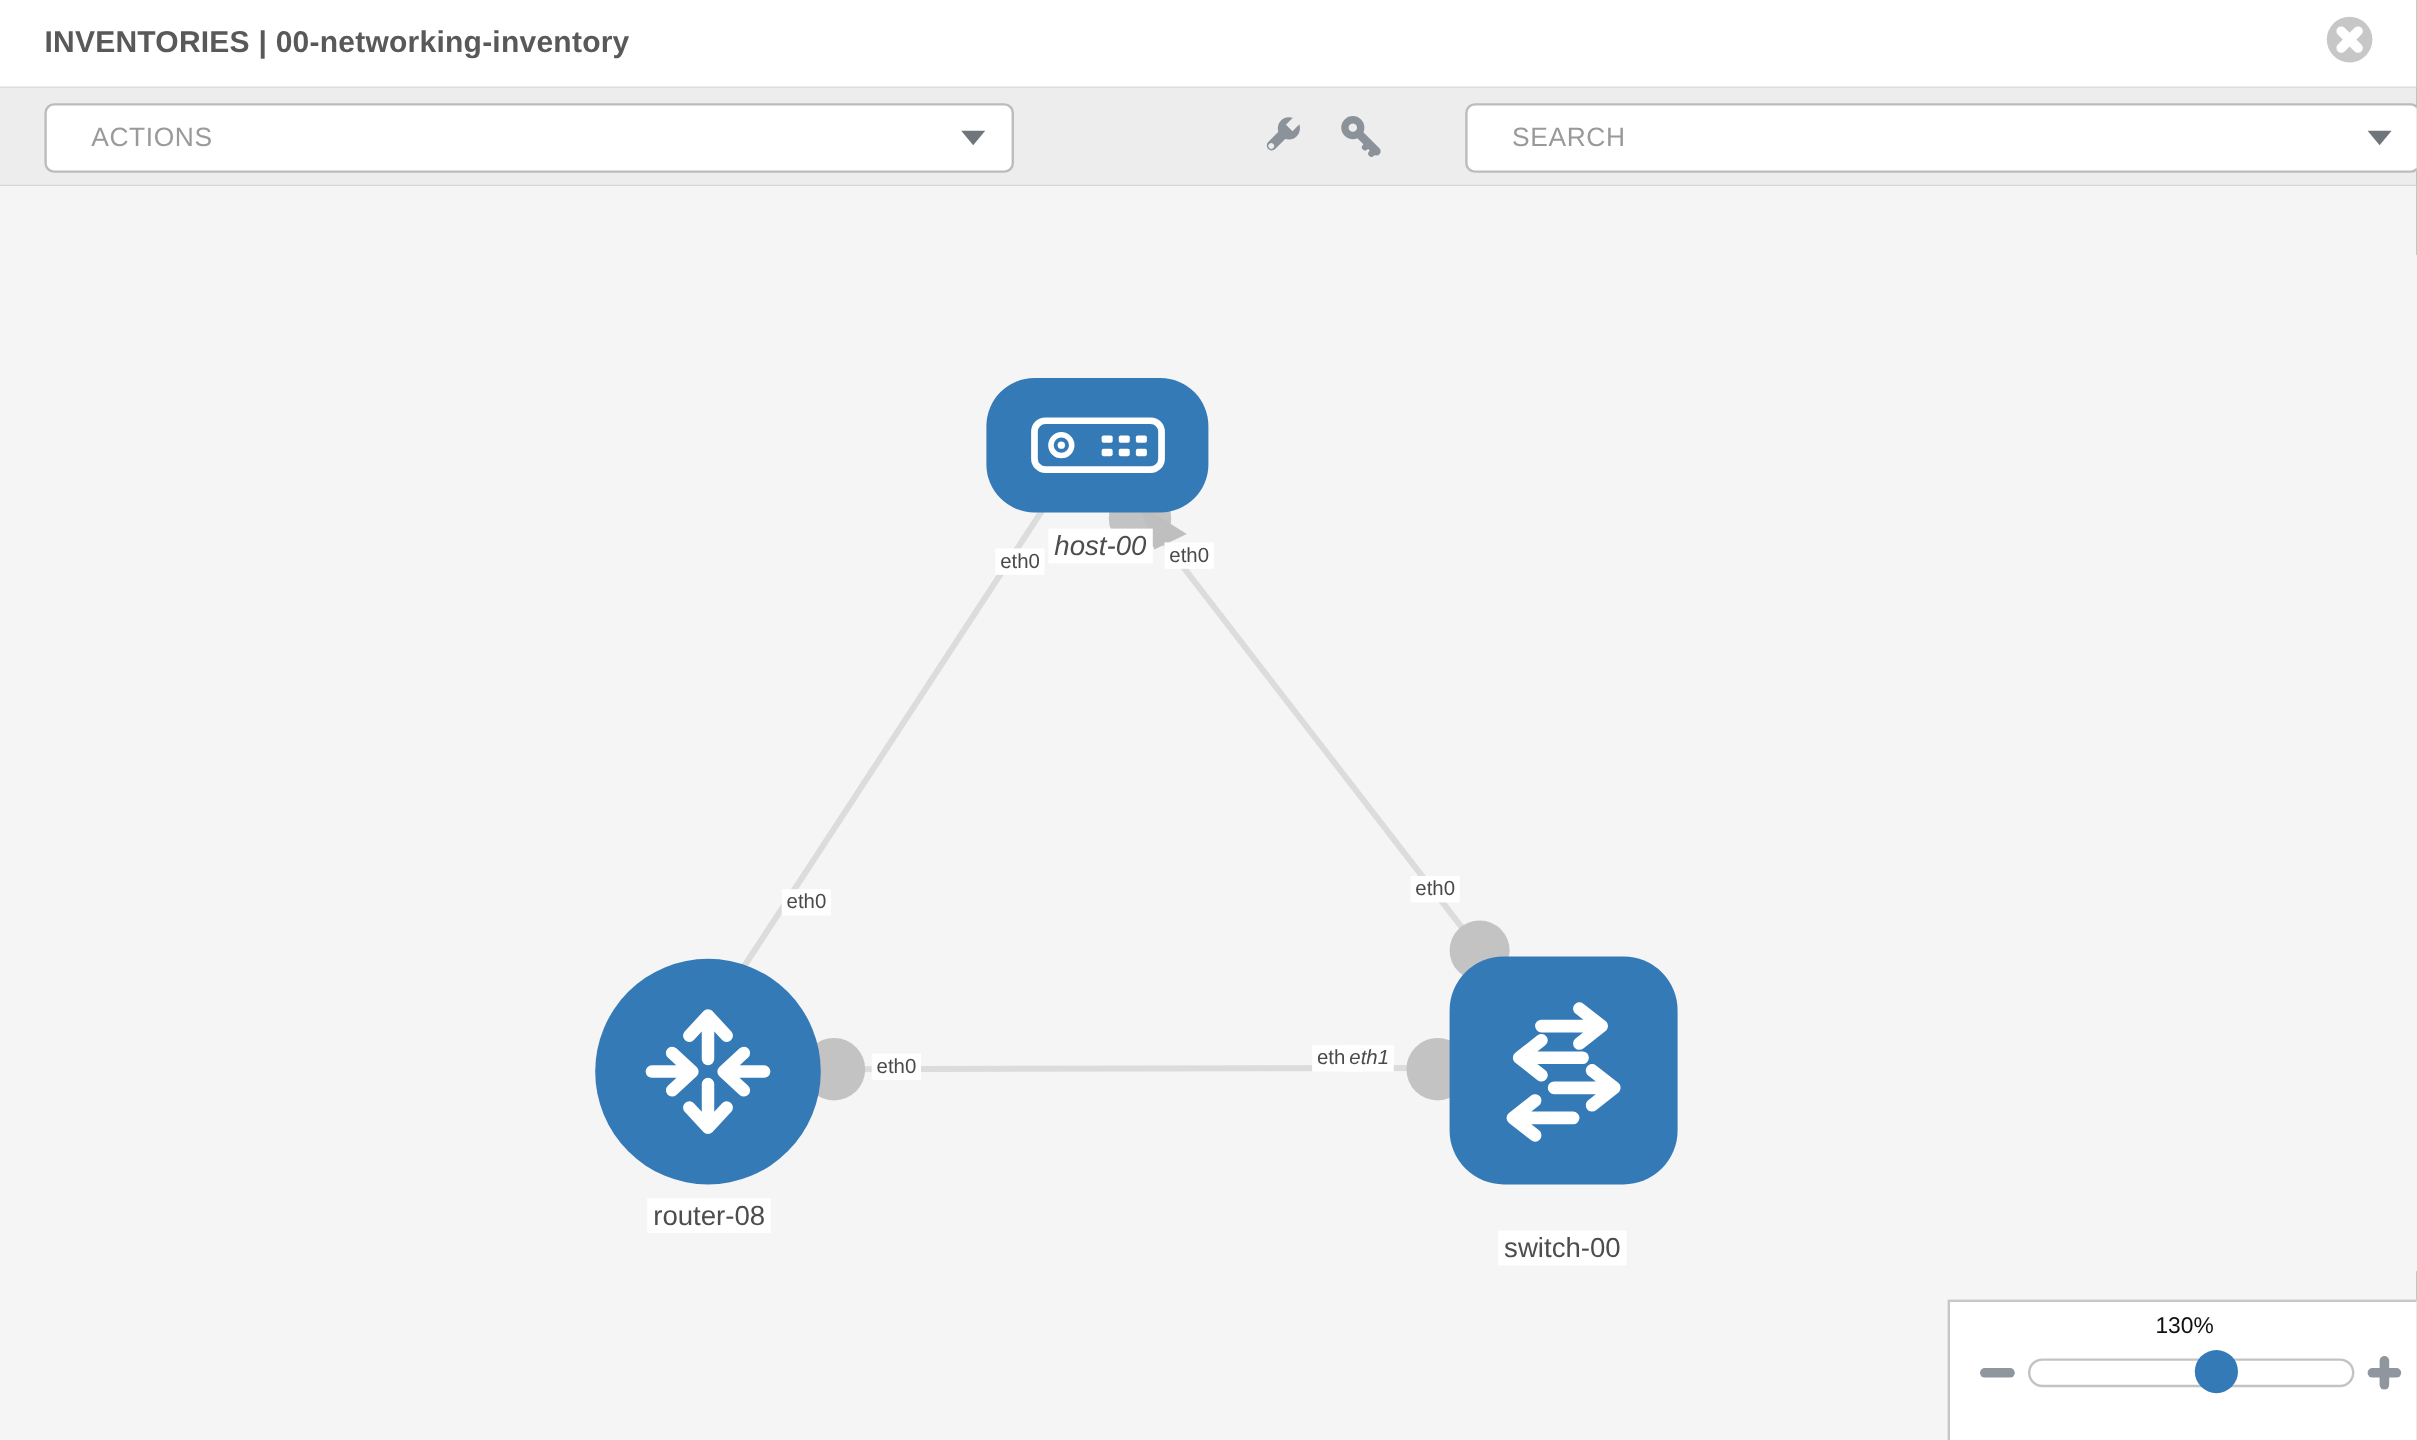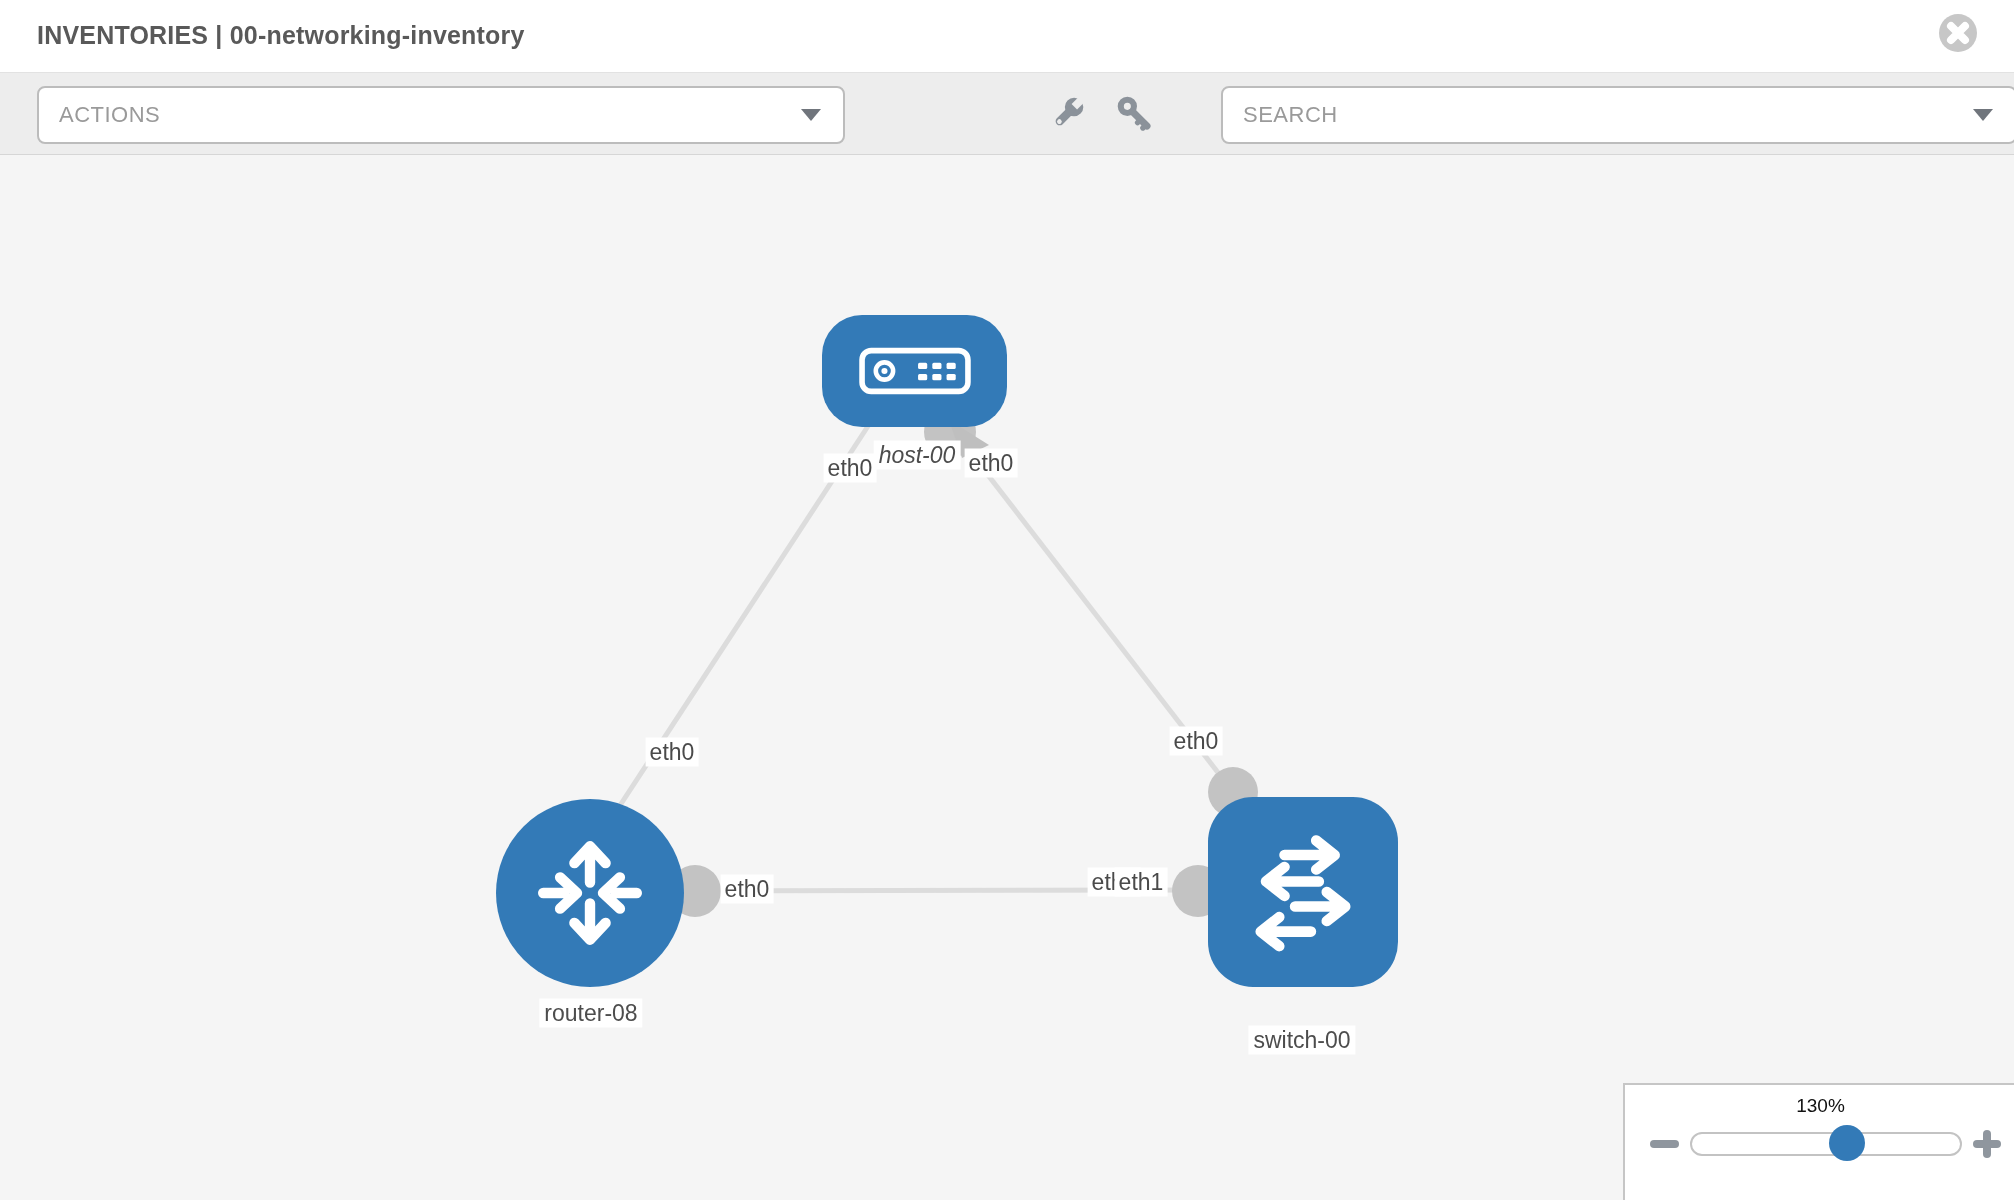--- a/index.html
+++ b/index.html
@@ -13,42 +13,42 @@
           font-size:25px;font-weight:bold;color:#595959;letter-spacing:.2px;}
   .close-btn{position:absolute;left:1939px;top:14px;width:38px;height:38px;border-radius:50%;
              background:#c7c7c7;cursor:pointer;}
   .close-btn svg{position:absolute;left:0;top:0;}
 
   
   .tbar{position:absolute;left:0;top:73px;width:2014px;height:81px;background:#ededed;
         border-bottom:1px solid #d6d6d6;}
   .select{position:absolute;top:13px;height:58px;background:#fff;border:2px solid #bcbcbc;
           border-radius:8px;box-sizing:border-box;display:flex;align-items:center;
-          justify-content:space-between;padding:0 22px 0 20px;cursor:pointer;}
+          justify-content:space-between;padding:0 22px 0 37px;cursor:pointer;}
   .select .lbl{font-size:22px;color:#9a9a9a;letter-spacing:.5px;}
   .caret{width:0;height:0;border-left:10px solid transparent;border-right:10px solid transparent;
          border-top:12px solid #70757c;}
   .sel-actions{left:37px;width:808px;}
   .sel-search{left:1182px;width:796px;margin-left:39px;}
   .tool-ico{position:absolute;top:15px;width:52px;height:52px;display:flex;align-items:center;
             justify-content:center;cursor:pointer;}
   .ico-wrench{left:1041px;}
   .ico-key{left:1109px;}
 
   
   .canvas{position:absolute;left:0;top:155px;width:2014px;height:1045px;background:#f5f5f5;}
   .canvas svg.links{position:absolute;left:0;top:0;}
   .node{position:absolute;background:#337ab7;display:flex;align-items:center;justify-content:center;}
   .node-host{left:822px;top:160px;width:185px;height:112px;border-radius:40px;}
   .node-router{left:496px;top:644px;width:188px;height:188px;border-radius:50%;}
   .node-switch{left:1208px;top:642px;width:190px;height:190px;border-radius:45px;}
   .nlabel{position:absolute;transform:translate(-50%,-50%);background:#fff;color:#4d4d4d;
           font-size:23px;padding:1px 5px;white-space:nowrap;z-index:6;}
   .elabel{position:absolute;transform:translate(-50%,-50%);background:#fff;color:#4a4a4a;
-          font-size:23px;padding:1px 4px;white-space:nowrap;z-index:6;}
+          font-size:17px;padding:1px 4px;white-space:nowrap;z-index:6;}
   .elabel.back{z-index:5;}
   .z2{z-index:2;}
 
   
   .zoom-panel{position:absolute;left:1623px;top:1083px;width:400px;height:126px;background:#fff;
               border:2px solid #c6c6c6;box-sizing:border-box;}
   .zoom-level{position:absolute;left:0;top:10px;width:391px;text-align:center;
               font-size:19px;color:#111;}
   .zoom-minus{position:absolute;left:25px;top:55px;width:29px;height:8px;border-radius:4px;
               background:#8f969e;cursor:pointer;}
@@ -161,21 +161,21 @@
     <span class="nlabel" style="left:917px;top:300px;font-style:italic;">host-00</span>
     <span class="nlabel" style="left:591px;top:858px;">router-08</span>
     <span class="nlabel" style="left:1302px;top:858px;margin-top:27px;">switch-00</span>
 
     <span class="elabel" style="left:850px;top:313px;">eth0</span>
     <span class="elabel" style="left:991px;top:308px;">eth0</span>
     <span class="elabel" style="left:672px;top:597px;">eth0</span>
     <span class="elabel" style="left:1196px;top:586px;">eth0</span>
     <span class="elabel" style="left:747px;top:734px;">eth0</span>
     <span class="elabel back" style="left:1114px;top:727px;">eth0</span>
-    <span class="elabel" style="left:1141px;top:727px;">eth1</span>
+    <span class="elabel" style="left:1141px;top:727px;font-style:italic;">eth1</span>
   </div>
 
   <div class="zoom-panel">
     <div class="zoom-level">130%</div>
     <div class="zoom-minus"></div>
     <div class="zoom-track"></div>
     <div class="zoom-thumb"></div>
     <div class="zoom-plus"></div>
   </div>
 

